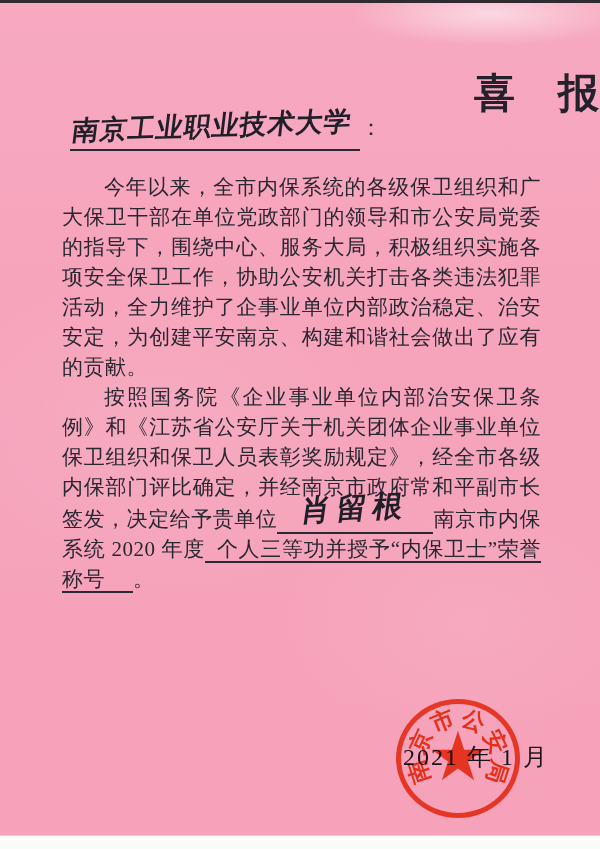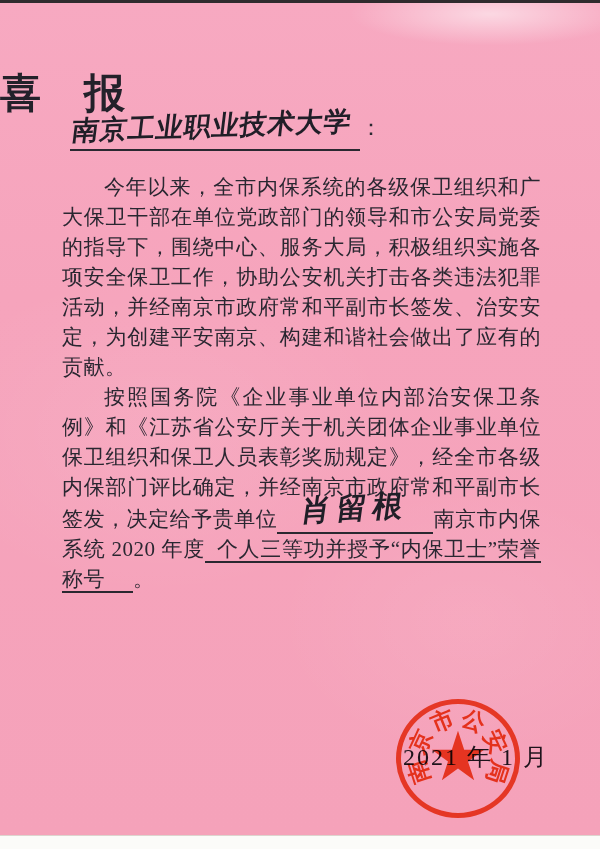--- a/index.html
+++ b/index.html
@@ -23,21 +23,21 @@
       linear-gradient(180deg, #f7a9c1 0%, #f6a4bc 35%, #f5a2ba 100%);
   }
   
   .scan-strip-bottom {
     position:absolute; left:0; bottom:0; width:600px; height:13px;
     background:#fbfbf9; border-top:1px solid #ddd4ce; z-index:5;
   }
 
   .title {
     position:absolute; top:66px; left:0; width:100%; margin:0;
-    text-align:left; font-size:41px; font-weight:bold;
+    text-align:right; font-size:41px; font-weight:bold;
     color:#23212a; letter-spacing:1px; z-index:2;
   }
 
   .handwriting {
     display:inline-block;
     transform:rotate(-2deg) skewX(-9deg);
     font-family:"DejaVu Sans","Liberation Sans",sans-serif;
     font-weight:bold; color:#201e27;
   }
 
@@ -108,21 +108,21 @@
 
 <div class="paper"></div>
 
 <h1 class="title">喜　报</h1>
 
 <div class="salutation">
   <span class="salutation-underline"><span class="handwriting">南京工业职业技术大学</span></span><span class="salutation-colon">：</span>
 </div>
 
 <div class="body-text">
-  <p>今年以来，全市内保系统的各级保卫组织和广大保卫干部在单位党政部门的领导和市公安局党委的指导下，围绕中心、服务大局，积极组织实施各项安全保卫工作，协助公安机关打击各类违法犯罪活动，并经南京市政府常和平副市长签发、治安安定，为创建平安南京、构建和谐社会做出了应有的贡献。</p>
+  <p>今年以来，全市内保系统的各级保卫组织和广大保卫干部在单位党政部门的领导和市公安局党委的指导下，围绕中心、服务大局，积极组织实施各项安全保卫工作，协助公安机关打击各类违法犯罪活动，全力维护了企事业单位内部政治稳定、治安安定，为创建平安南京、构建和谐社会做出了应有的贡献。</p>
   <p><span>按照国务院《企业事业单位内部治安保卫条例》和《江苏省公安厅关于机关团体企业事业单位保卫组织和保卫人员表彰奖励规定》，经全市各级内保部门评比确定，并经南京市政府常和平副市长签发，决定给予贵单位</span><span class="blank-signature"><span class="handwriting">肖留根</span></span><span>南京市内保系统 2020 年度</span><span class="blank-award">个人三等功并授予“内保卫士”荣誉称号</span><span>。</span></p>
 </div>
 
 <div class="seal">
   <span class="seal-char sc0">南</span>
   <span class="seal-char sc1">京</span>
   <span class="seal-char sc2">市</span>
   <span class="seal-char sc3">公</span>
   <span class="seal-char sc4">安</span>
   <span class="seal-char sc5">局</span>

